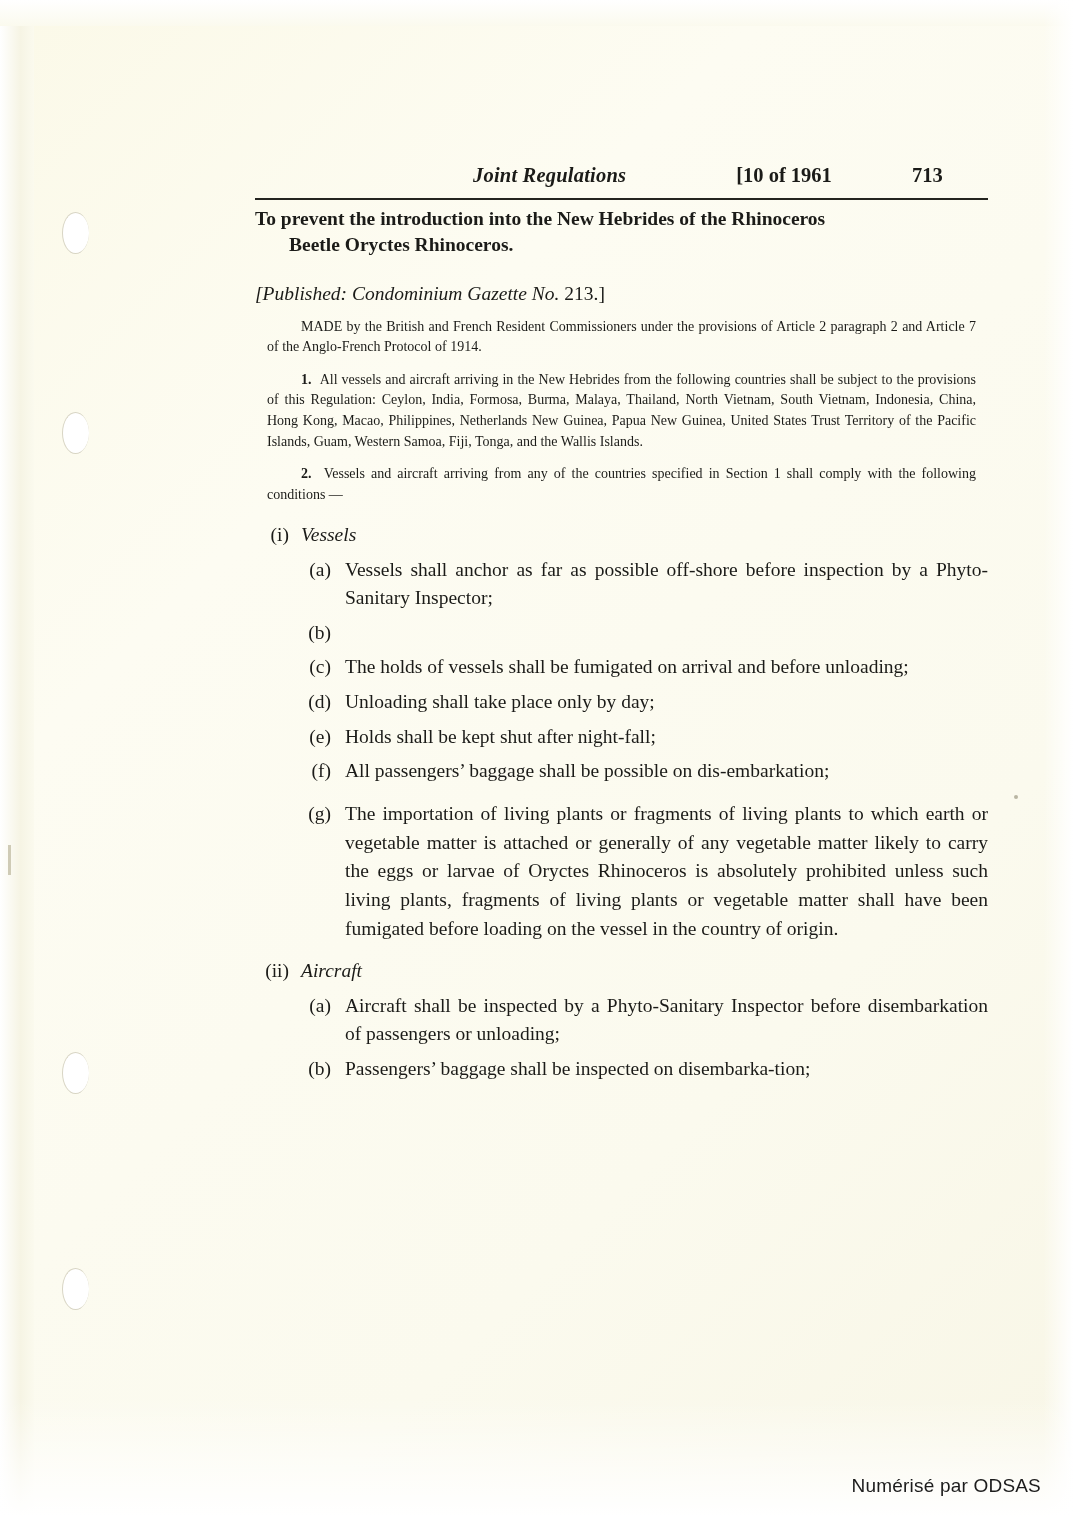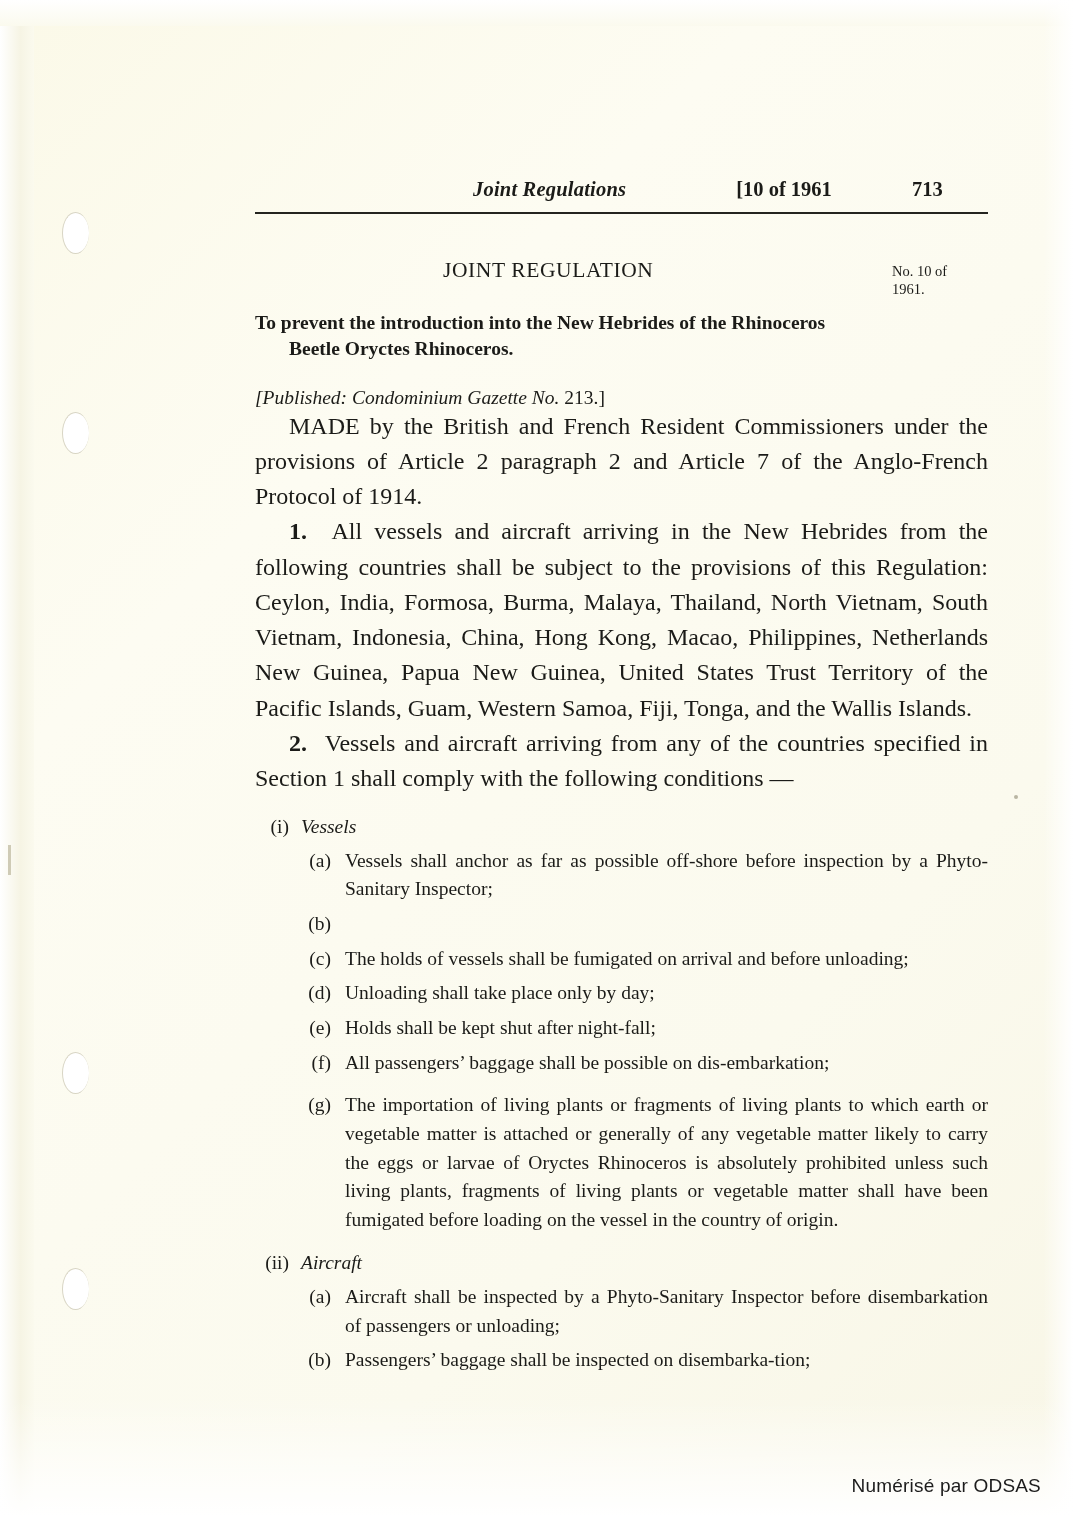--- a/index.html
+++ b/index.html
@@ -77,21 +77,21 @@
     width: 4px;
     height: 4px;
     border-radius: 50%;
     background: #b9b5a2;
   }
 
   
   .content {
     position: absolute;
     left: 255px;
-    top: 142px;
+    top: 128px;
     width: 733px;
     color: #1b1b18;
   }
   .header-row {
     display: flex;
     align-items: baseline;
     font-size: 20.5px;
   }
   .hdr-title {
     font-style: italic;
@@ -148,22 +148,22 @@
   }
   .published {
     margin-top: 24px;
     font-style: italic;
     font-size: 19.5px;
   }
   .published .plain {
     font-style: normal;
   }
   p.body {
-    margin: 0;
-    font-size: 24px;
+    margin: 12px;
+    font-size: 14px;
     line-height: 1.47;
     text-align: justify;
   }
   .made {
     margin-top: 34px;
     text-indent: 34px;
   }
   .sc {
     font-variant: small-caps;
   }
@@ -238,27 +238,20 @@
 
   <div class="content">
 
     <div class="header-row">
       <span class="hdr-title">Joint Regulations</span>
       <span class="hdr-cite">[10 of 1961</span>
       <span class="hdr-page">713</span>
     </div>
     <div class="rule"></div>
 
-    <div class="title-row">
-      <div class="doc-title">JOINT REGULATION</div>
-      <div class="doc-number">
-        <span>No. 10 of</span><br>
-        <span>1961.</span>
-      </div>
-    </div>
 
     <div class="subject">
       <span>To prevent the introduction into the New Hebrides of the Rhinoceros</span>
       <span class="cont">Beetle Oryctes Rhinoceros.</span>
     </div>
 
     <div class="published">
       <span>[Published: Condominium Gazette No.</span><span class="plain"> 213.]</span>
     </div>
 

